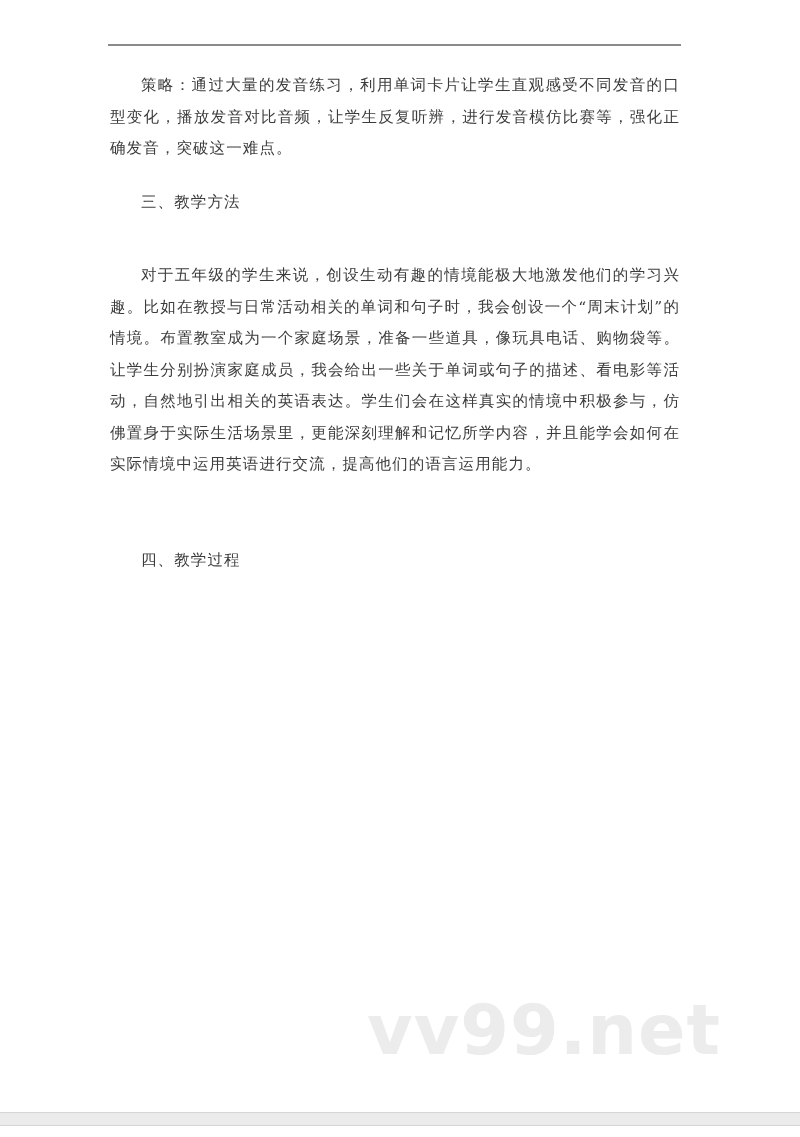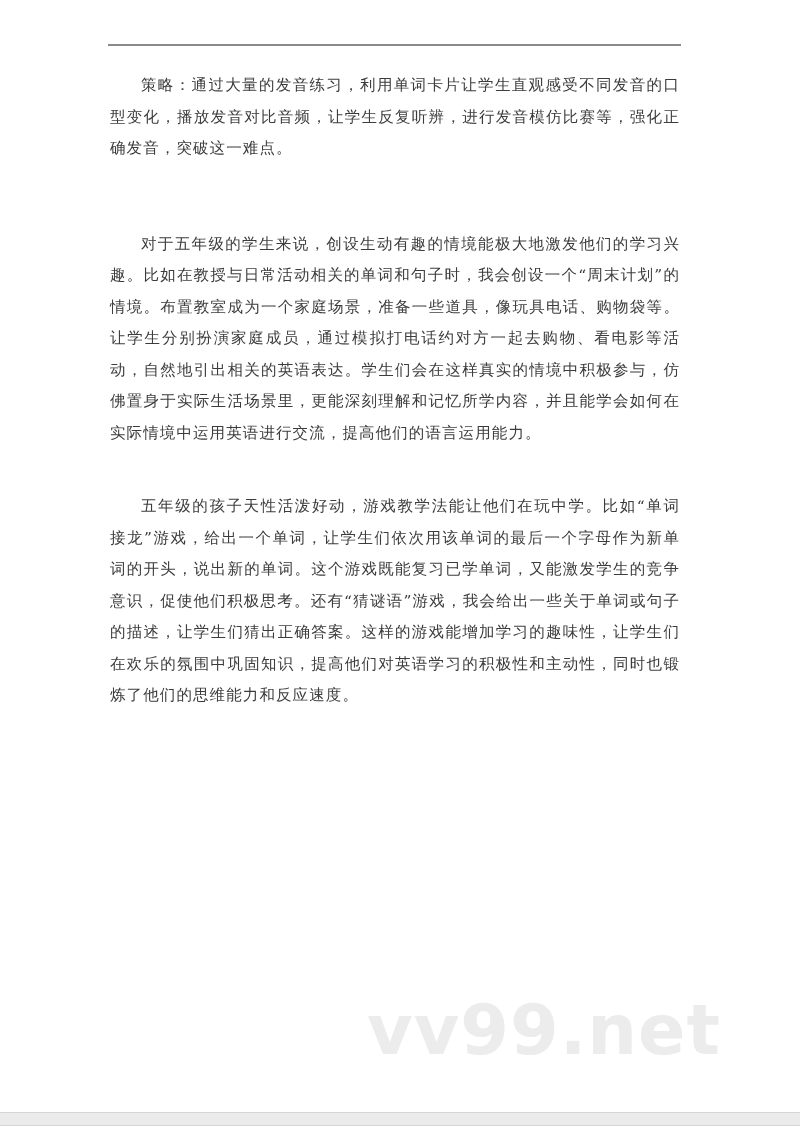--- a/index.html
+++ b/index.html
@@ -82,25 +82,26 @@
 </style>
 </head>
 <body>
 
 <div class="page">
   <div class="header-rule"></div>
 
   <div class="content">
     <p class="para">策略：通过大量的发音练习，利用单词卡片让学生直观感受不同发音的口型变化，播放发音对比音频，让学生反复听辨，进行发音模仿比赛等，强化正确发音，突破这一难点。</p>
     <div class="gap-m"></div>
+    <p class="heading">三、教学方法</p>
     <div class="gap-m"></div>
     <div class="gap-s"></div>
-    <p class="para">对于五年级的学生来说，创设生动有趣的情境能极大地激发他们的学习兴趣。比如在教授与日常活动相关的单词和句子时，我会创设一个“周末计划”的情境。布置教室成为一个家庭场景，准备一些道具，像玩具电话、购物袋等。让学生分别扮演家庭成员，通过模拟打电话约对方一起去购物、看电影等活动，自然地引出相关的英语表达。学生们会在这样真实的情境中积极参与，仿佛置身于实际生活场景里，更能深刻理解和记忆所学内容，并且能学会如何在实际情境中运用英语进行交流，提高他们的语言运用能力。</p>
+    <p class="para">对于五年级的学生来说，创设生动有趣的情境能极大地激发他们的学习兴趣。比如在教授与日常活动相关的单词和句子时，我会创设一个“周末计划”的情境。布置教室成为一个家庭场景，准备一些道具，像玩具电话、购物袋等。让学生分别扮演家庭成员，我会给出一些关于单词或句子的描述、看电影等活动，自然地引出相关的英语表达。学生们会在这样真实的情境中积极参与，仿佛置身于实际生活场景里，更能深刻理解和记忆所学内容，并且能学会如何在实际情境中运用英语进行交流，提高他们的语言运用能力。</p>
     <div class="gap-m"></div>
     <div class="gap-s"></div>
-    <p class="para">五年级的孩子天性活泼好动，游戏教学法能让他们在玩中学。比如“单词接龙”游戏，给出一个单词，让学生们依次用该单词的最后一个字母作为新单词的开头，说出新的单词。这个游戏既能复习已学单词，又能激发学生的竞争意识，促使他们积极思考。还有“猜谜语”游戏，我会给出一些关于单词或句子的描述，让学生们猜出正确答案。这样的游戏能增加学习的趣味性，让学生们在欢乐的氛围中巩固知识，提高他们对英语学习的积极性和主动性，同时也锻炼了他们的思维能力和反应速度。</p>
     <div class="gap-m"></div>
+    <p class="heading">四、教学过程</p>
   </div>
 
   <div class="watermark">vv99.net</div>
 </div>
 
 <div class="bottom-bar"></div>
 
 </body></html>

